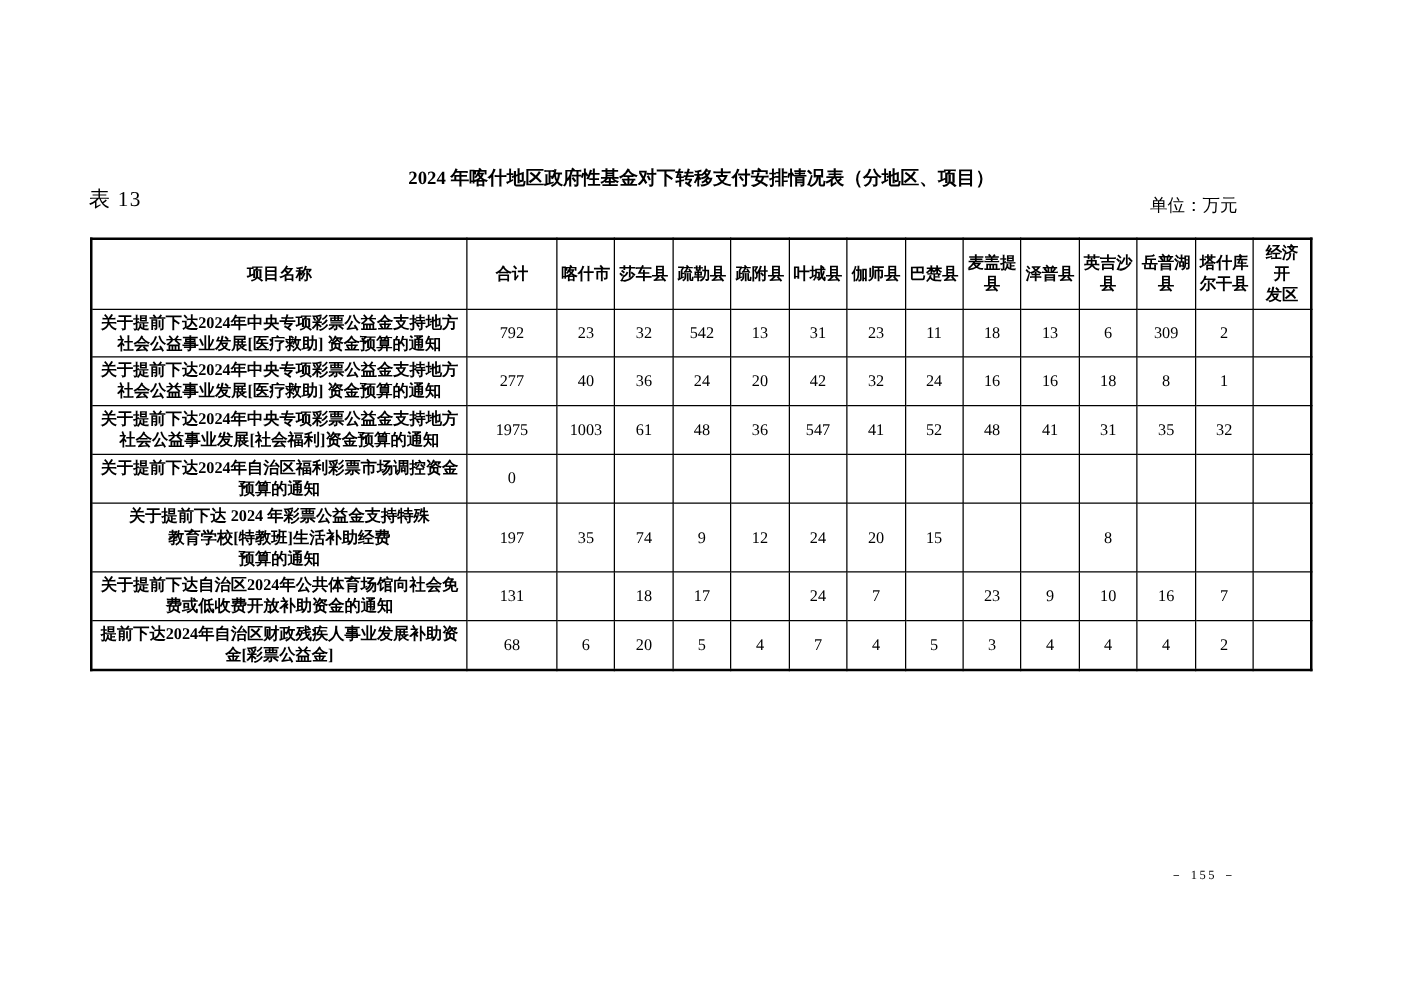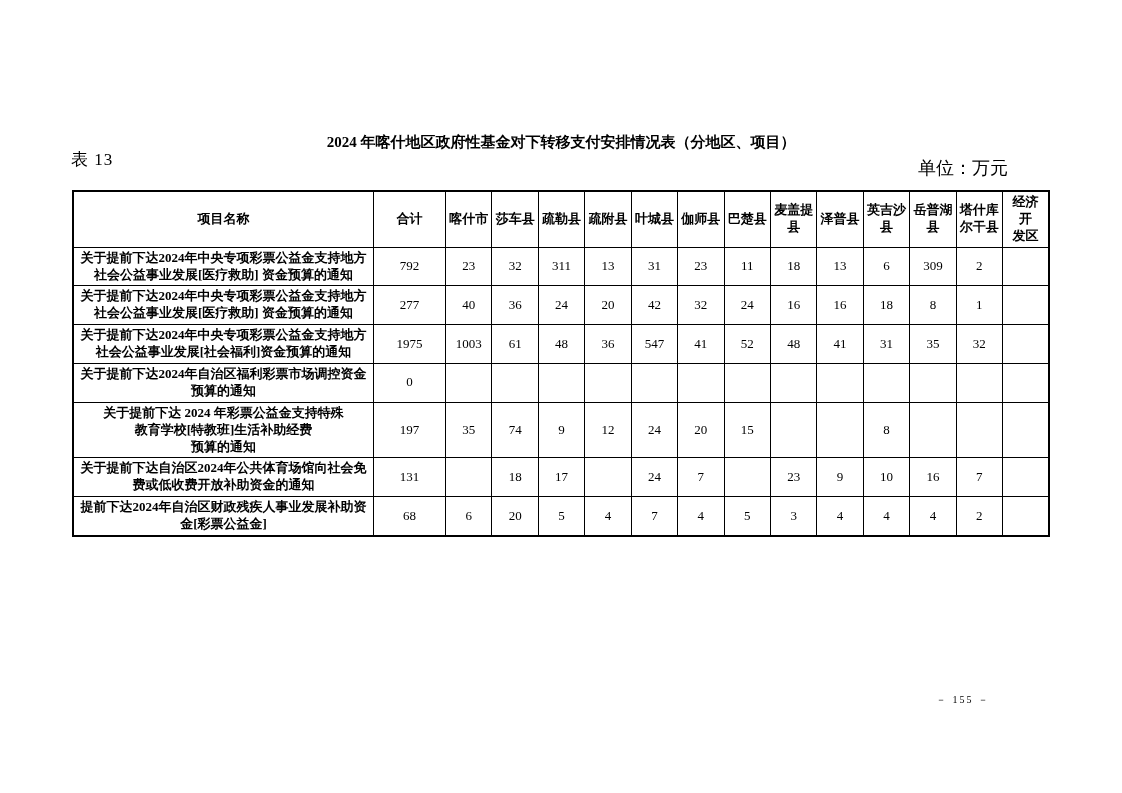--- a/index.html
+++ b/index.html
@@ -11,21 +11,21 @@
   .sheet{position:absolute;inset:0;background:#fff;}
   .table-label{
     position:absolute;left:71px;top:106px;
     font-size:17px;letter-spacing:1px;margin-top:42px;
   }
   .doc-title{
     position:absolute;left:0;top:133px;width:100%;
     text-align:center;font-weight:bold;font-size:15px;
   }
   .unit-note{
-    position:absolute;right:114px;top:156px;font-size:18px;margin-left:28px;
+    position:absolute;right:132px;top:156px;font-size:14px;margin-left:28px;
   }
   table.budget{
     position:absolute;left:72px;top:190px;width:978px;
     border-collapse:collapse;table-layout:fixed;
     border:2px solid #000;
   }
   table.budget th, table.budget td{
     border:1px solid #000;
     padding:2px 3px;
     font-size:13px;
@@ -87,21 +87,21 @@
           <th>经济开
 发区</th>
         </tr>
       </thead>
     <tbody>
         <tr class="data-row">
           <td class="name-cell">关于提前下达2024年中央专项彩票公益金支持地方社会公益事业发展[医疗救助] 资金预算的通知</td>
           <td class="val-cell">792</td>
           <td class="val-cell">23</td>
           <td class="val-cell">32</td>
-          <td class="val-cell">311</td>
+          <td class="val-cell">542</td>
           <td class="val-cell">13</td>
           <td class="val-cell">31</td>
           <td class="val-cell">23</td>
           <td class="val-cell">11</td>
           <td class="val-cell">18</td>
           <td class="val-cell">13</td>
           <td class="val-cell">6</td>
           <td class="val-cell">309</td>
           <td class="val-cell">2</td>
           <td class="val-cell"></td>

